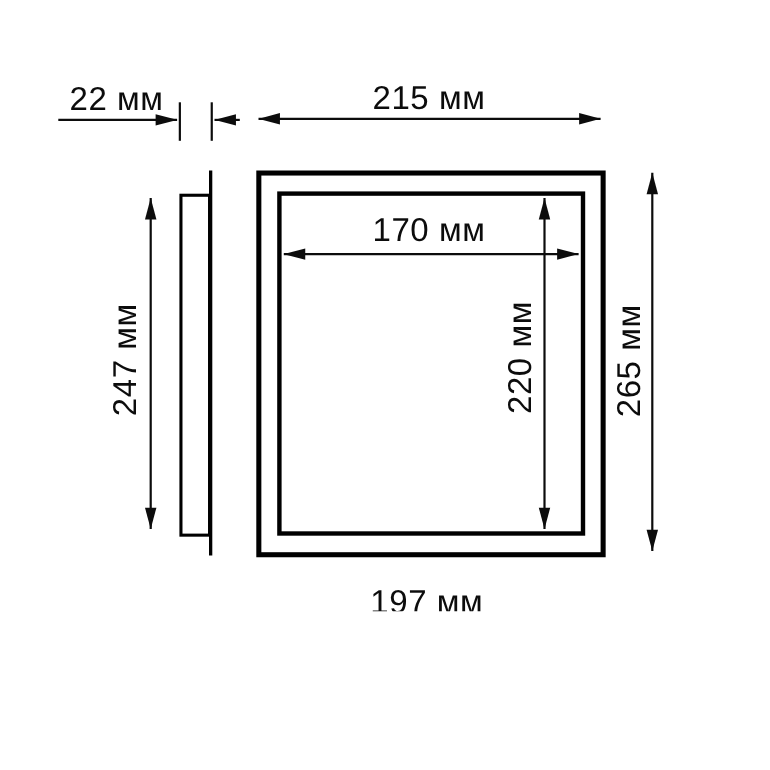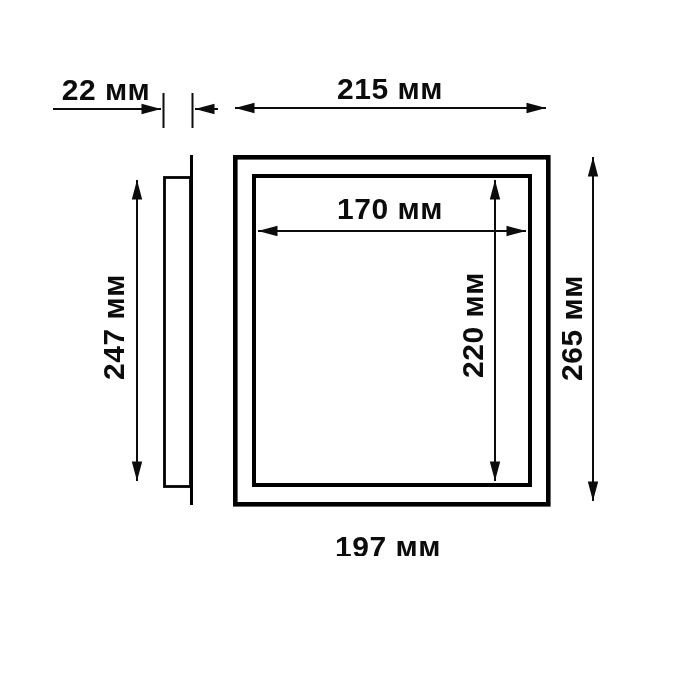--- a/index.html
+++ b/index.html
@@ -1,19 +1,18 @@
 <!DOCTYPE html>
 <html><head>
 <meta charset="utf-8">
 <style>
   html,body{margin:0;padding:0;background:#ffffff;}
   .stage{
     width:700px;height:556px;background:#ffffff;position:relative;overflow:hidden;
     font-family:"Liberation Sans","DejaVu Sans",sans-serif;
-    font-weight:bold;
   }
   svg{display:block;}
   .dim-text{
     font-family:"Liberation Sans","DejaVu Sans",sans-serif;
     font-size:30px;
     fill:#0c0c0c;
     letter-spacing:0.5px;
   }
   .draw{stroke:#000000;fill:none;}
   .dimline{stroke:#0c0c0c;stroke-width:2;fill:none;}

